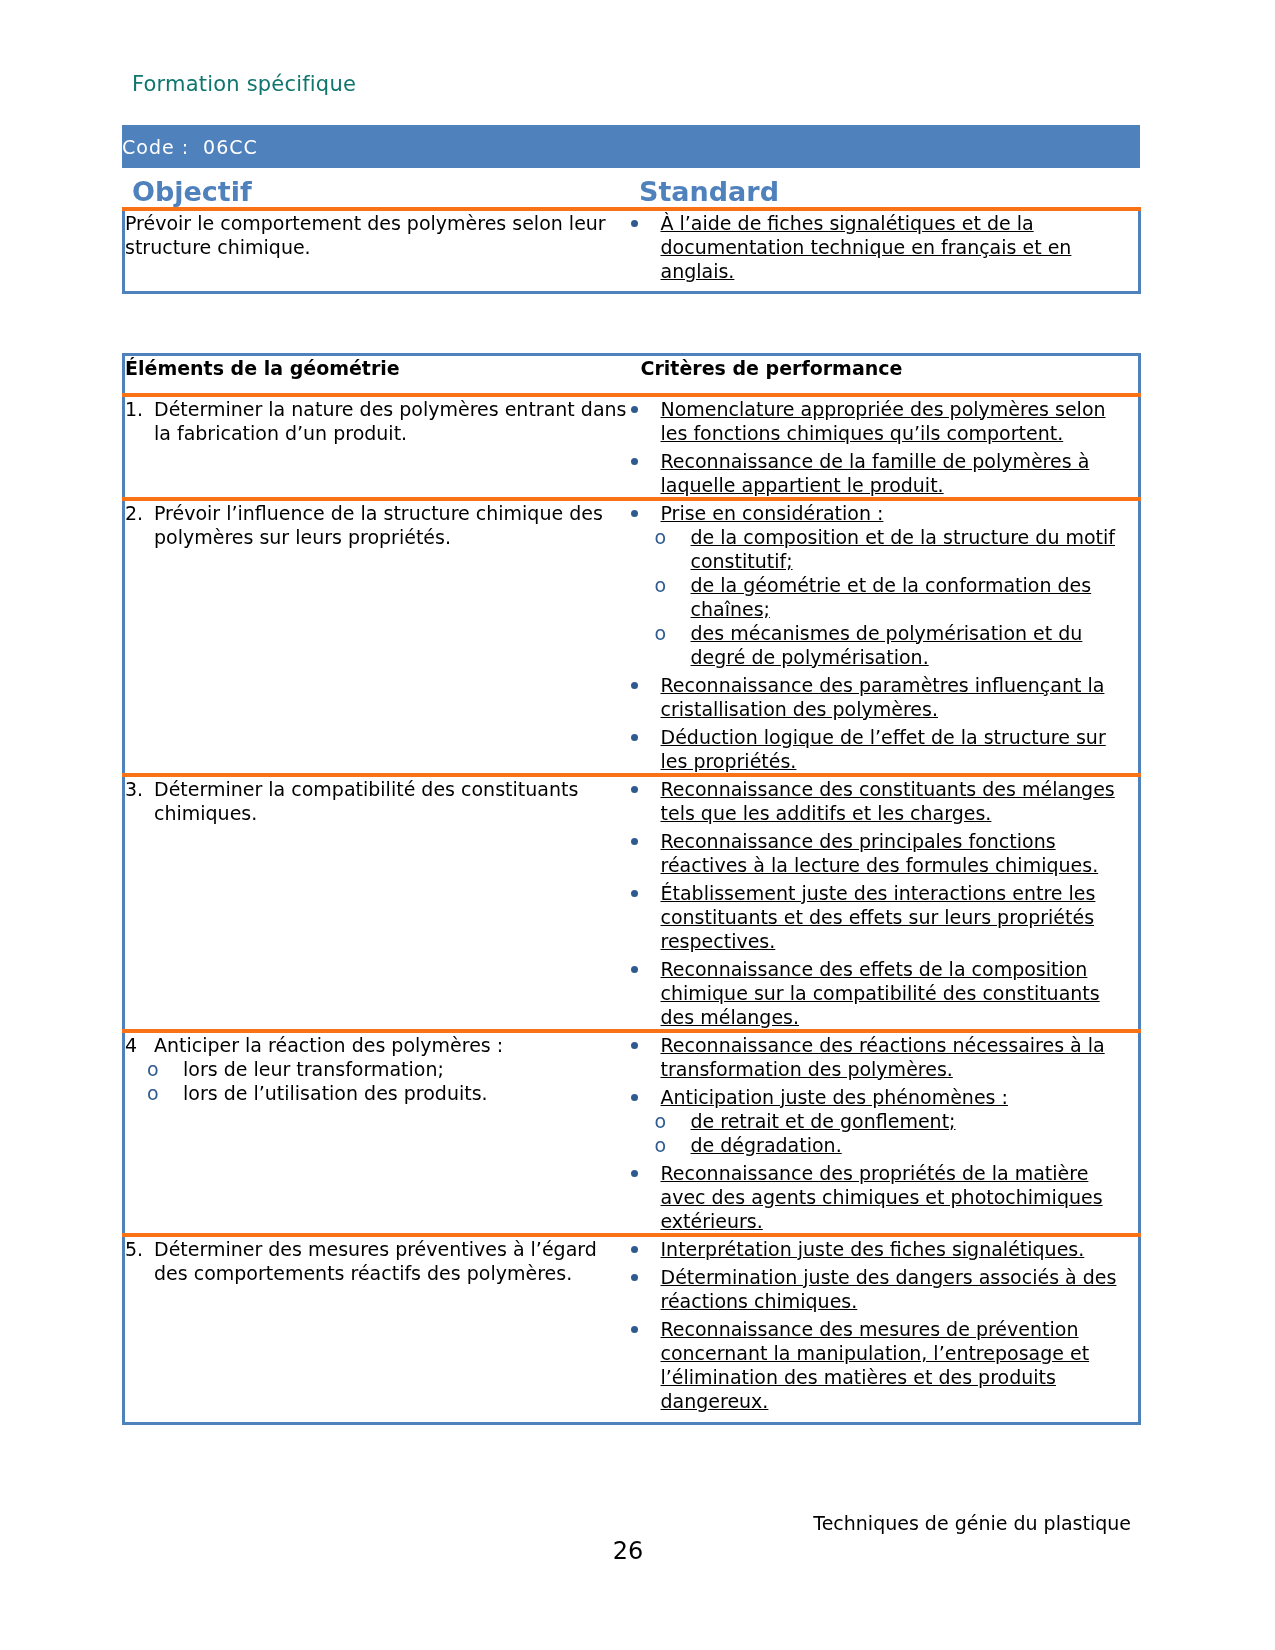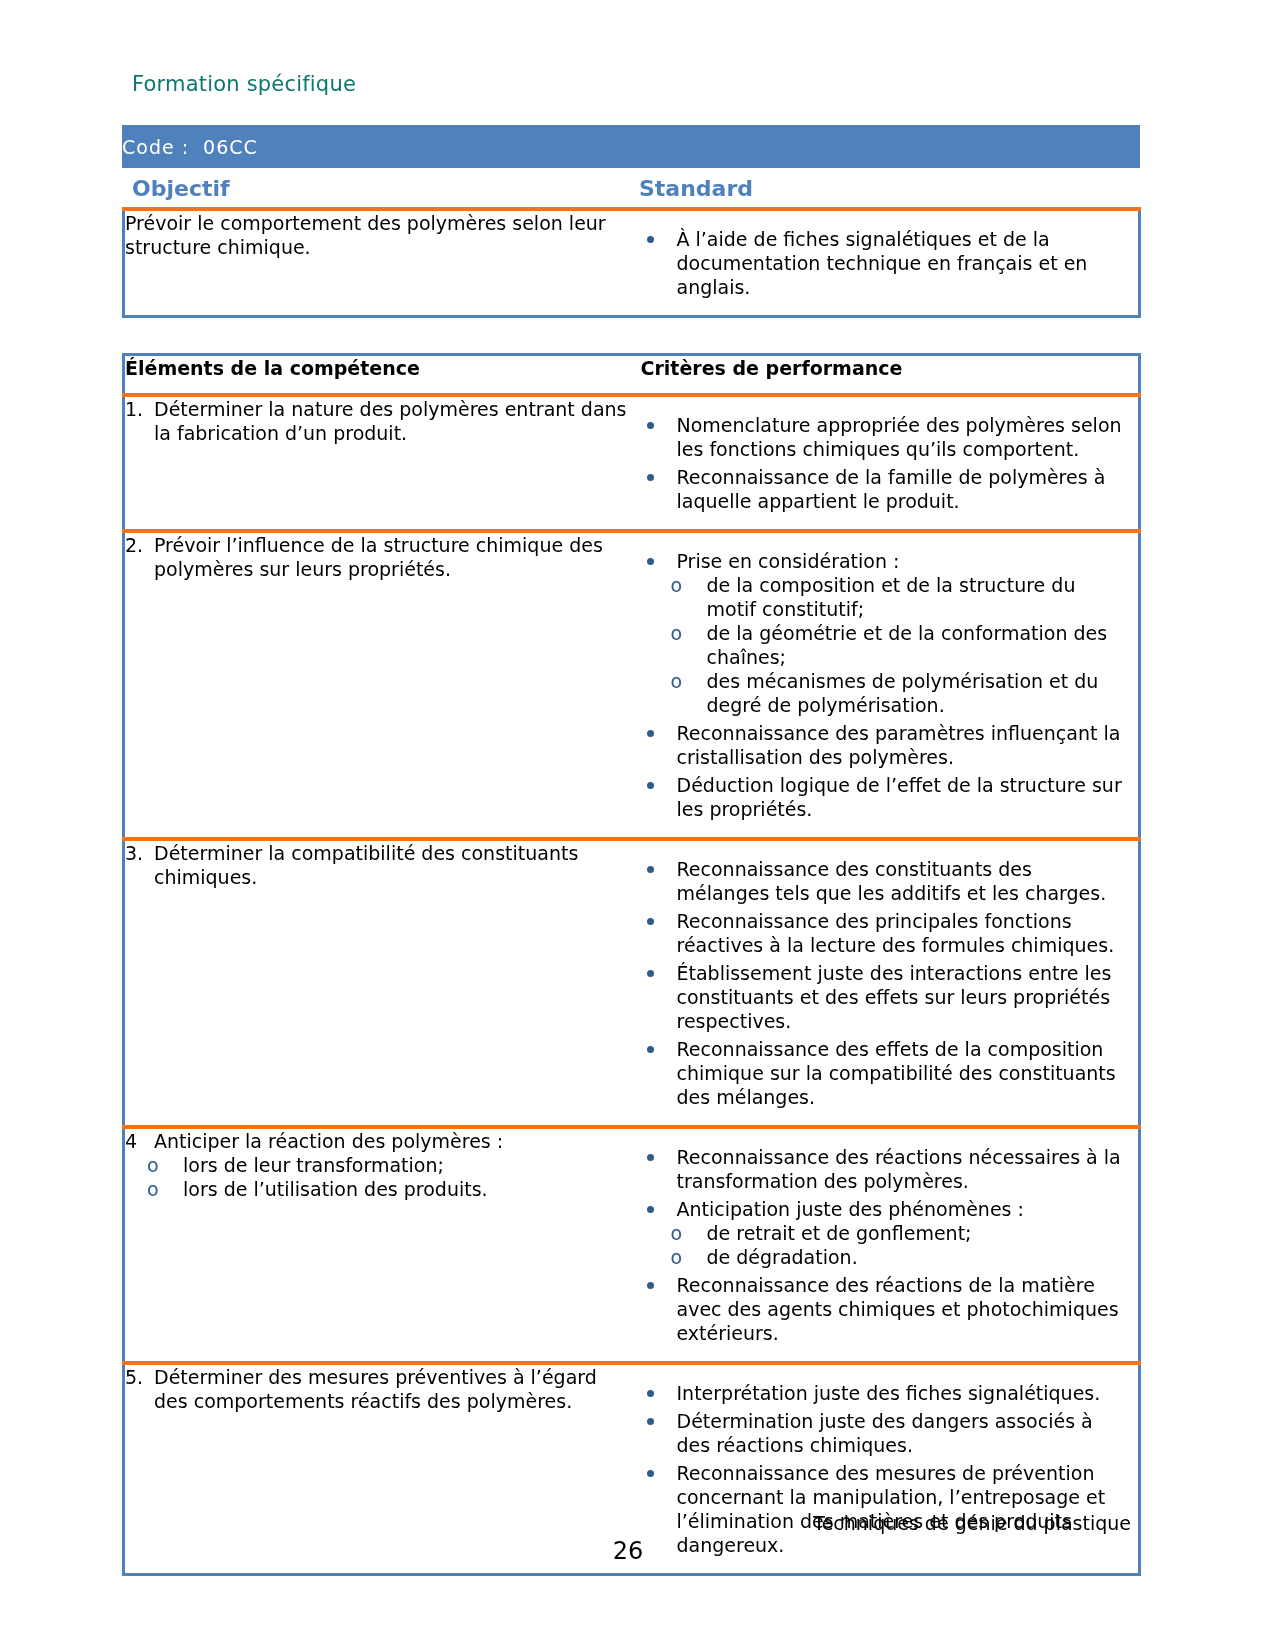--- a/index.html
+++ b/index.html
@@ -13,21 +13,21 @@
     }
     .code-banner {
       position: absolute; left: 122px; top: 125px; width: 1018px; height: 43px;
       background: #4f81bd; color: #ffffff;
       display: flex; align-items: center; 
       box-sizing: border-box; padding-right: 12px; font-size: 19px; letter-spacing: 1px;
     }
     .code-banner .code-value { margin-left: 14px; }
     .section-heads {
       position: absolute; left: 122px; top: 172px; width: 1018px; height: 36px;
-      font-size: 22px; font-weight: bold; color: #4f81bd;
+      font-size: 27px; font-weight: bold; color: #4f81bd;
     }
     .section-heads span { position: absolute; top: 4px; }
     .sh-left { left: 10px; }
     .sh-right { left: 517px; }
 
     table.grid {
       position: absolute; left: 122px; width: 1016px;
       border-collapse: collapse; table-layout: fixed;
       font-size: 19px; line-height: 24px;
     }
@@ -43,21 +43,21 @@
     .hdr-row td {
       font-weight: bold; height: 40px; box-sizing: border-box;
       padding: 8px 10px 6px 8px; border-bottom: 2px solid #4f81bd;
     }
     .hdr-row td.right { padding-left: 10px; }
 
     .body-row td { border-top: 4px solid #f97316; }
     .cell-left { padding: 8px 10px 8px 8px; }
     .cell-right { padding: 8px 10px 8px 10px; }
 
-    ul.bul { list-style: none; margin: 16px; padding: 0; }
+    ul.bul { list-style: none; margin: 0; padding: 0; text-decoration: underline; }
     ul.bul > li { position: relative; padding-left: 30px; margin-bottom: 4px; }
     ul.bul > li:last-child { margin-bottom: 0; }
     ul.bul > li .dot {
       position: absolute; left: 0; top: 9px; width: 7px; height: 7px;
       border-radius: 50%; background: #2e5a8f;
     }
     ul.sub { list-style: none; margin: 0; padding: 0; margin-left: -8px; }
     ul.sub > li { position: relative; padding-left: 38px; }
     ul.sub > li .o {
       position: absolute; left: 2px; top: 0; color: #2e5a8f; font-size: 19px;
@@ -108,21 +108,21 @@
 </tbody>
   </table>
 
 <table class="grid" id="table-elements">
   <colgroup>
       <col class="c1">
       <col class="c2">
     </colgroup>
   <tbody>
       <tr class="hdr-row">
-    <td>Éléments de la compétence</td>
+    <td>Éléments de la géométrie</td>
     <td class="right">Critères de performance</td>
   </tr>
   </tbody>
     <tbody id="elements-body">
       <tr class="body-row">
         <td class="cell-left">
           <div class="num-item"><span class="num">1.</span><span>Déterminer la nature des polymères entrant dans la fabrication d’un produit.</span></div>
         </td>
         <td class="cell-right">
           <ul class="bul">
@@ -168,21 +168,21 @@
             <li><span class="o">o</span><span>lors de l’utilisation des produits.</span></li>
           </ul>
         </td>
         <td class="cell-right">
           <ul class="bul">
             <li><span class="dot"></span><span>Reconnaissance des réactions nécessaires à la transformation des polymères.</span></li>
             <li><span class="dot"></span><span>Anticipation juste des phénomènes :</span><ul class="sub">
                 <li><span class="o">o</span><span>de retrait et de gonflement;</span></li>
                 <li><span class="o">o</span><span>de dégradation.</span></li>
               </ul></li>
-            <li><span class="dot"></span><span>Reconnaissance des réactions de la matière avec des agents chimiques et photochimiques extérieurs.</span></li>
+            <li><span class="dot"></span><span>Reconnaissance des propriétés de la matière avec des agents chimiques et photochimiques extérieurs.</span></li>
           </ul>
         </td>
       </tr>
       <tr class="body-row">
         <td class="cell-left" style="height: 185px;">
           <div class="num-item"><span class="num">5.</span><span>Déterminer des mesures préventives à l’égard des comportements réactifs des polymères.</span></div>
         </td>
         <td class="cell-right">
           <ul class="bul">
             <li><span class="dot"></span><span>Interprétation juste des fiches signalétiques.</span></li>

